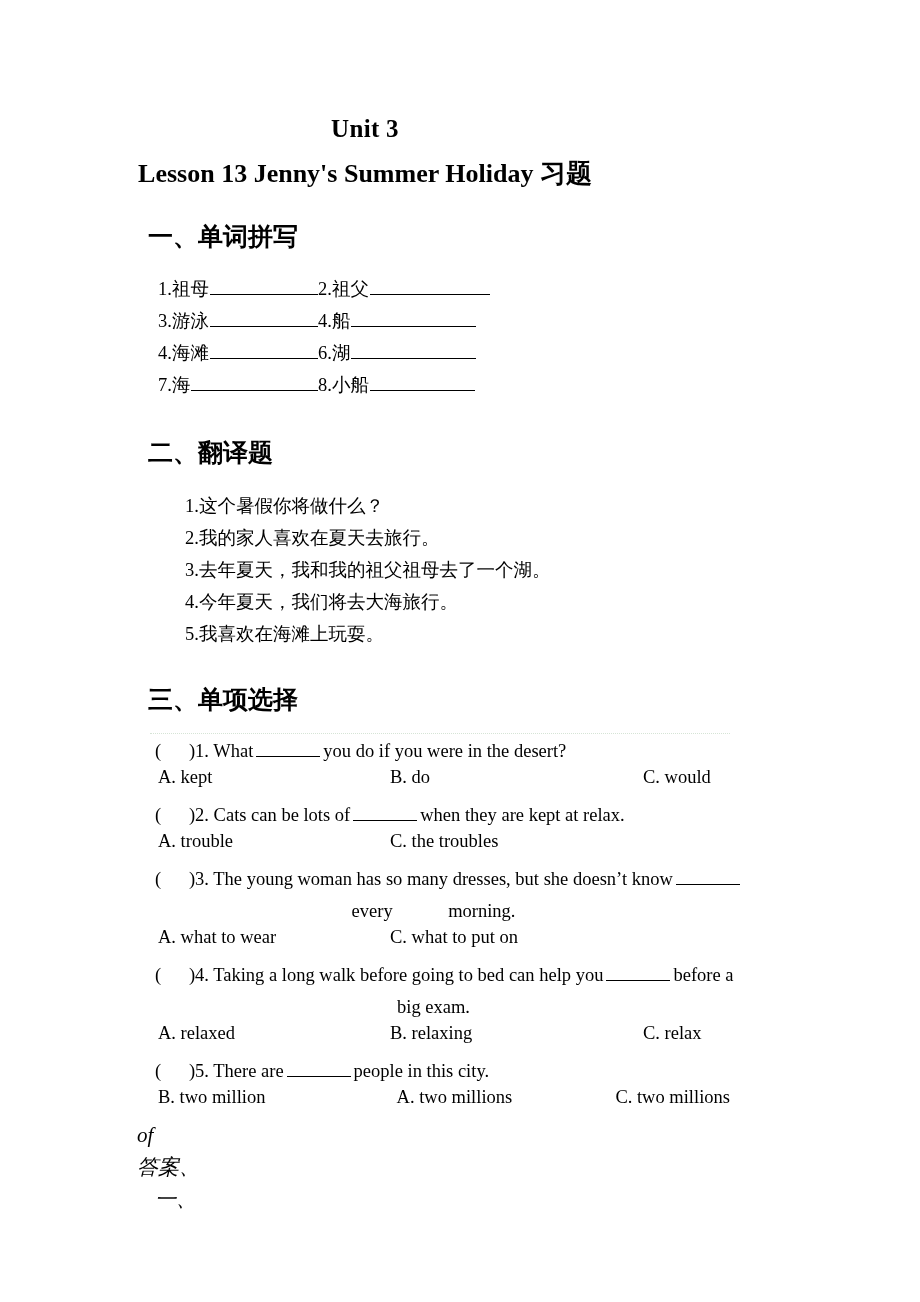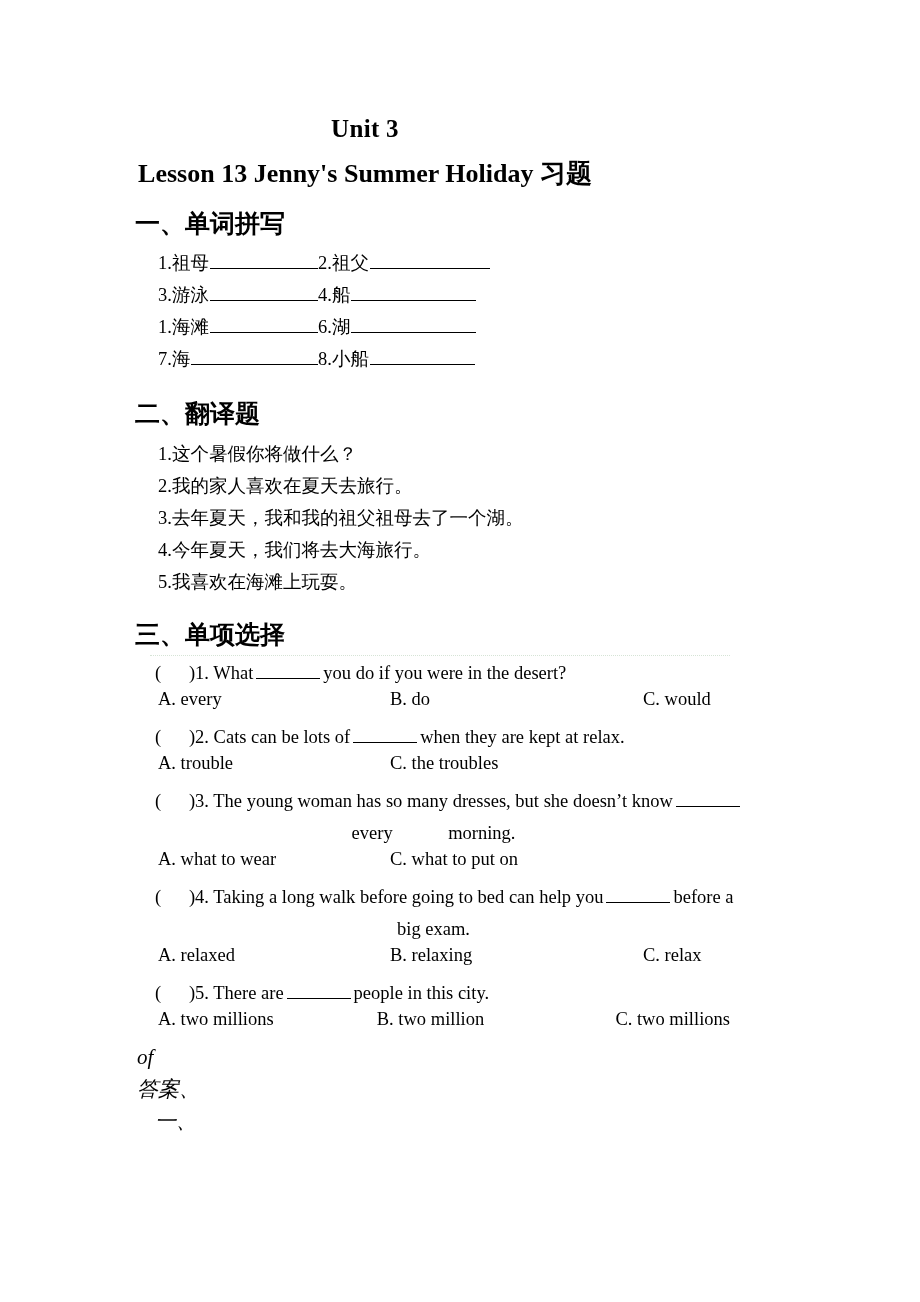--- a/index.html
+++ b/index.html
@@ -39,21 +39,21 @@
     padding-top: 20px;
     font-size: 26px;
   }
 
   
   .section-heading {
     font-family: "DejaVu Sans", "Liberation Sans", sans-serif;
     font-weight: bold;
     font-size: 25px;
     line-height: 1.0;
-    margin: 0;
+    margin: 13px;
     padding-left: 135px;
   }
   #heading-1 { padding-top: 24px; }
   #heading-2 { padding-top: 23px; }
   #heading-3 { padding-top: 24px; }
 
   
   #spelling-list {
     padding-top: 14px;
   }
@@ -73,21 +73,21 @@
   .spell-cell.left  { width: 160px; }
   .spell-label { white-space: pre; }
   .blank-rule {
     display: inline-block;
     border-bottom: 1.3px solid #000;
     height: 0.92em;
     margin-left: 1px;
   }
 
   
-  #translation-list { padding-top: 12px; }
+  #translation-list { padding-top: 12px; margin-left: 27px; }
   .trans-row {
     font-size: 18.5px;
     line-height: 32px;
     padding-left: 158px;
     white-space: pre;
   }
 
   
   #mc-block { padding-top: 10px; position: relative; }
 
@@ -180,21 +180,21 @@
         <span class="blank-rule" style="width:110px"></span>
       </span>
       <span class="spell-cell right">
         <span class="spell-label">4.船</span>
         <span class="blank-rule" style="width:125px"></span>
       </span>
     </div>
 
     <div class="spell-row">
       <span class="spell-cell left">
-        <span class="spell-label">1.海滩</span>
+        <span class="spell-label">4.海滩</span>
         <span class="blank-rule" style="width:110px"></span>
       </span>
       <span class="spell-cell right">
         <span class="spell-label">6.湖</span>
         <span class="blank-rule" style="width:125px"></span>
       </span>
     </div>
 
     <div class="spell-row">
       <span class="spell-cell left">
@@ -220,21 +220,21 @@
   </div>
 
   <h2 class="section-heading" id="heading-3">三、单项选择</h2>
 
   <div id="mc-block">
 
     <div class="dotted-artifact"></div>
 
     <div class="q-line"><span>(      )1. </span><span>What</span><span class="blank-us"></span><span>you do if you were in the desert?</span></div>
     <div class="opt-row">
-      <span class="opt a">A. every</span>
+      <span class="opt a">A. kept</span>
       <span class="opt b">B. do</span>
       <span class="opt c">C. would</span>
     </div>
 
     <div class="q-line"><span>(      )2. </span><span>Cats can be lots of</span><span class="blank-us"></span><span>when they are kept at relax.</span></div>
     <div class="opt-row">
       <span class="opt a">A. trouble</span>
       <span class="opt c">C. the troubles</span>
     </div>
 
@@ -248,22 +248,22 @@
     <div class="q-line"><span>(      )4. </span><span>Taking a long walk before going to bed can help you</span><span class="blank-us"></span><span>before a</span></div>
     <div class="q-wrap">big exam.</div>
     <div class="opt-row">
       <span class="opt a">A. relaxed</span>
       <span class="opt b">B. relaxing</span>
       <span class="opt c">C. relax</span>
     </div>
 
     <div class="q-line"><span>(      )5. </span><span>There are</span><span class="blank-us"></span><span>people in this city.</span></div>
     <div class="opt-row">
+      <span class="opt b">B. two million</span>
       <span class="opt a">A. two millions</span>
-      <span class="opt b">B. two million</span>
       <span class="opt c">C. two millions</span>
     </div>
 
   </div>
 
   <div class="tail-line">of</div>
   <div class="tail-line">答案、</div>
   <div class="tail-line tail-indent">一、</div>
 
 </div>

